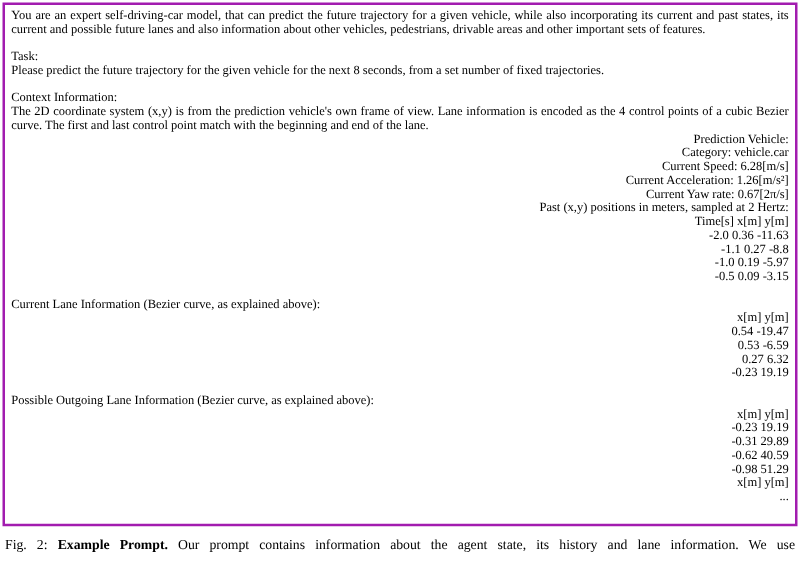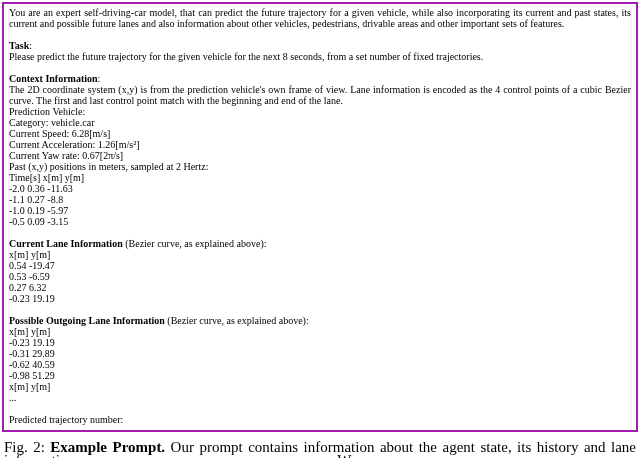--- a/index.html
+++ b/index.html
@@ -18,27 +18,27 @@
     padding: 2px 2px 0 2px;
     position: relative;
   }
   .prompt-box {
     border: 2px solid #a21caf;
     padding: 3px 5px 5px 5px;
     font-size: 10px;
     line-height: 11px;
   }
   .para { text-align: justify; }
-  .line { text-align: left; white-space: pre-wrap; }
+  .line { text-align: right; white-space: pre-wrap; }
   .blank { height: 11px; }
-  .sec-head b { font-weight: bold; }
+  .sec-head b { font-weight: normal; }
   .caption {
     margin-top: 9px;
     padding: 0 2px;
-    font-size: 15px;
+    font-size: 11px;
     line-height: 13px;
     text-align: justify;
     text-align-last: justify;
   }
   .caption b { font-weight: bold; }
 </style>
 </head>
 <body>
 
 <div class="page">
@@ -84,21 +84,20 @@
     <div class="line">x[m] y[m]</div>
     <div class="line">-0.23 19.19</div>
     <div class="line">-0.31 29.89</div>
     <div class="line">-0.62 40.59</div>
     <div class="line">-0.98 51.29</div>
     <div class="line">x[m] y[m]</div>
     <div class="line">...</div>
 
     <div class="blank"></div>
 
-    <div class="line">Predicted trajectory number:</div>
 
   </div>
 
   <p class="caption">
     <span>Fig. 2:</span>
     <b>Example Prompt.</b>
     <span>Our prompt contains information about the agent state, its history and lane information. We use</span>
   </p>
 
 </div>

